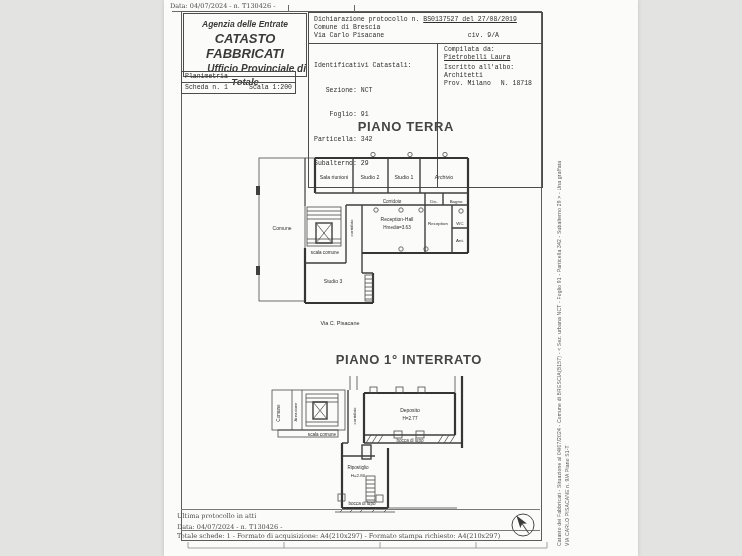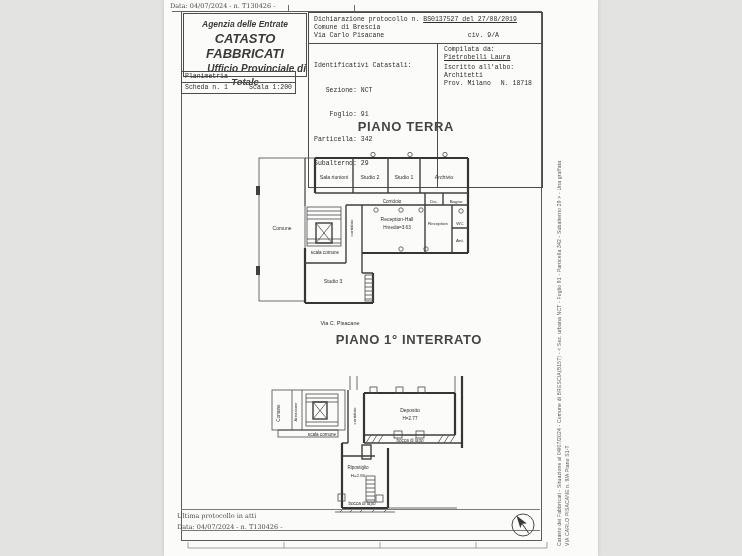--- a/index.html
+++ b/index.html
@@ -1,19 +1,19 @@
 <!DOCTYPE html>
 <html><head>
 <meta charset="utf-8">
 <style>
   html,body{margin:0;padding:0;}
   body{width:742px;height:556px;background:#e3e3e2;position:relative;overflow:hidden;
        font-family:"Liberation Sans",sans-serif;color:#3a3a3a;}
   .sheet{position:absolute;left:164px;top:0;width:434px;height:556px;background:#fbfbfa;
-         box-shadow:0 0 4px rgba(0,0,0,.15);}
+         box-shadow:0 0 4px rgba(0,0,0,.15);padding-left:40px;}
   .abs{position:absolute;}
   .frame{position:absolute;left:17px;top:11px;width:359px;height:528px;border:1px solid #5c5c5c;}
   .tick{position:absolute;background:#6a6a6a;}
   .sm-serif{font-family:"DejaVu Serif",serif;font-size:6.5px;color:#4a4a4a;white-space:nowrap;}
   .mono{font-family:"Liberation Mono",monospace;font-size:6.5px;line-height:8.2px;color:#2e2e2e;}
   .agency{left:19px;top:13px;width:122px;height:57px;border:1px solid #4c4c4c;text-align:center;
           padding-top:5px;box-sizing:content-box;font-style:italic;}
   .agency .l1{font-size:8.5px;font-weight:bold;}
   .agency .l2{font-size:13px;font-weight:bold;margin-top:2px;}
   .agency .l3{font-size:10px;font-weight:bold;margin-top:2px;text-align:right;}
@@ -152,21 +152,21 @@
     <text x="198" y="77" font-size="4.4" text-anchor="middle">Reception</text>
     <text x="220" y="77" font-size="4.4" text-anchor="middle">WC</text>
     <text x="220" y="94" font-size="4.4" text-anchor="middle">Ant.</text>
     <text x="42" y="82" font-size="5" text-anchor="middle">Comune</text>
     <text x="85" y="106" font-size="4.6" text-anchor="middle">scala comune</text>
     <text x="113" y="80" font-size="4.4" text-anchor="middle" transform="rotate(-90 113 80)">corridoio</text>
     <text x="93" y="135" font-size="5" text-anchor="middle">Studio 3</text>
     <text x="100" y="177" font-size="5.5" text-anchor="middle">Via C. Pisacane</text>
   </svg>
 
-  <div class="abs title" style="left:118px;top:332px;width:200px;">PIANO 1° INTERRATO</div>
+  <div class="abs title" style="left:118px;top:352px;width:200px;">PIANO 1° INTERRATO</div>
 
   <svg class="abs" style="left:76px;top:368px;" width="280" height="150" viewBox="0 0 280 150">
 
     <rect class="w-thin" x="32" y="22" width="73" height="40"></rect>
     <rect class="w-thin" x="38" y="62" width="60" height="7"></rect>
     <path class="w-thin" d="M52,22 V62 M62,22 V62"></path>
     <g>
       <rect class="w-thin" x="66" y="26" width="32" height="32"></rect>
       <path class="w-thin" d="M66,30 H98 M66,34 H98 M66,54 H98"></path>
       <rect class="w-med" x="73" y="34" width="14" height="17"></rect>
@@ -209,20 +209,21 @@
     <text x="122" y="137" font-size="4.6" text-anchor="middle">bocca di lupo</text>
   </svg>
 
   <div class="abs side-rot" style="left:392px;top:546px;">Catasto dei Fabbricati - Situazione al 04/07/2024 - Comune di BRESCIA(B157) - &lt; Sez. urbana NCT - Foglio 91 - Particella 342 - Subalterno 29 &gt; - Una graffata</div>
   <div class="abs side-rot" style="left:400px;top:546px;">VIA CARLO PISACANE n. 9/A Piano S1-T</div>
 
   <div class="footline" style="top:509px;"></div>
   <div class="abs sm-serif" style="left:13px;top:512px;">Ultima protocollo in atti</div>
   <div class="abs sm-serif" style="left:13px;top:522.5px;">Data: 04/07/2024 - n. T130426 -</div>
   <div class="footline" style="top:530px;"></div>
+  <div class="abs sm-serif" style="left:13px;top:531.5px;">Totale schede: 1 - Formato di acquisizione: A4(210x297) - Formato stampa richiesto: A4(210x297)</div>
 
   <svg class="abs" style="left:344px;top:510px;" width="30" height="30" viewBox="0 0 30 30">
     <circle cx="15" cy="15" r="11" fill="none" stroke="#4a4a4a" stroke-width="1"></circle>
     <g transform="rotate(-35 15 15)">
       <path d="M15,3.5 L19,16 L15,13.5 L11,16 Z" fill="#3a3a3a"></path>
       <path d="M15,13.5 V25" stroke="#4a4a4a" stroke-width="1" fill="none"></path>
     </g>
   </svg>
 
   <svg class="abs" style="left:0;top:540px;" width="418" height="14" viewBox="0 0 418 14">

